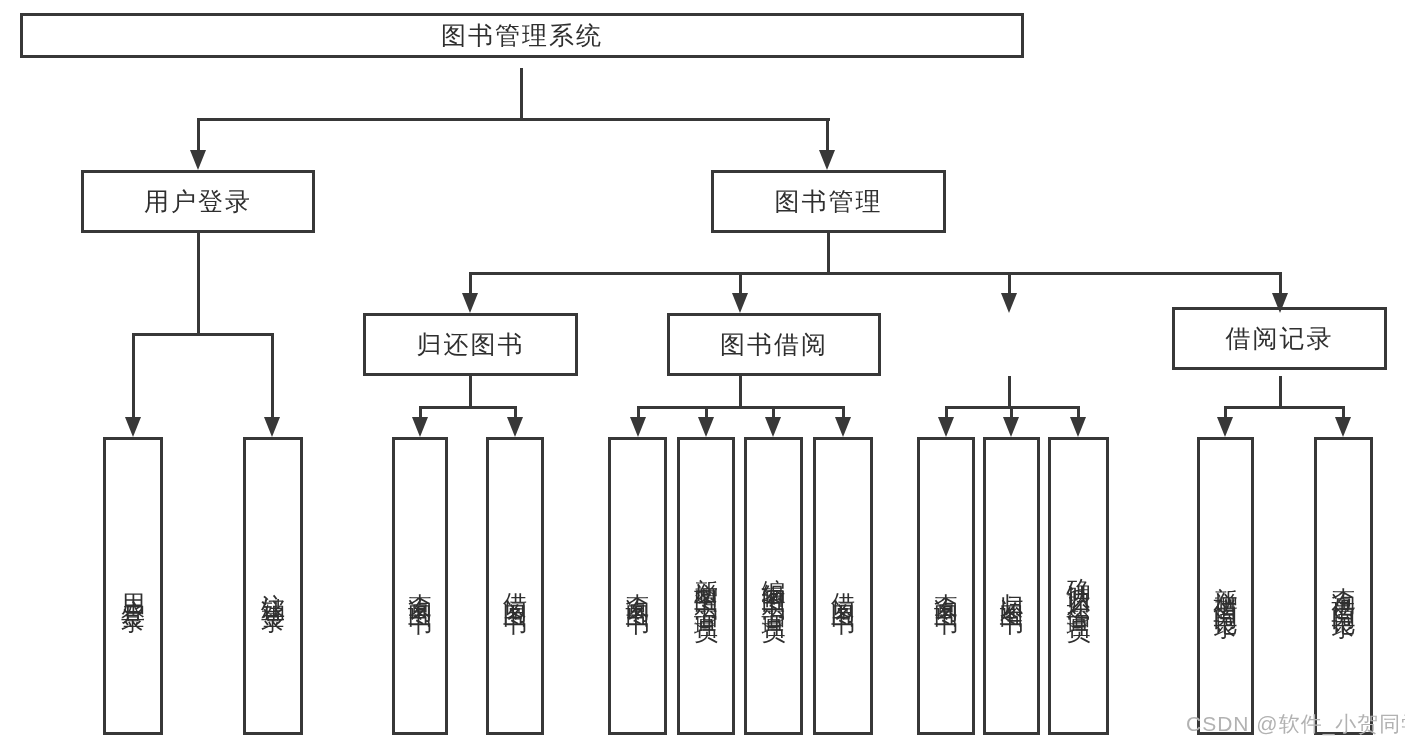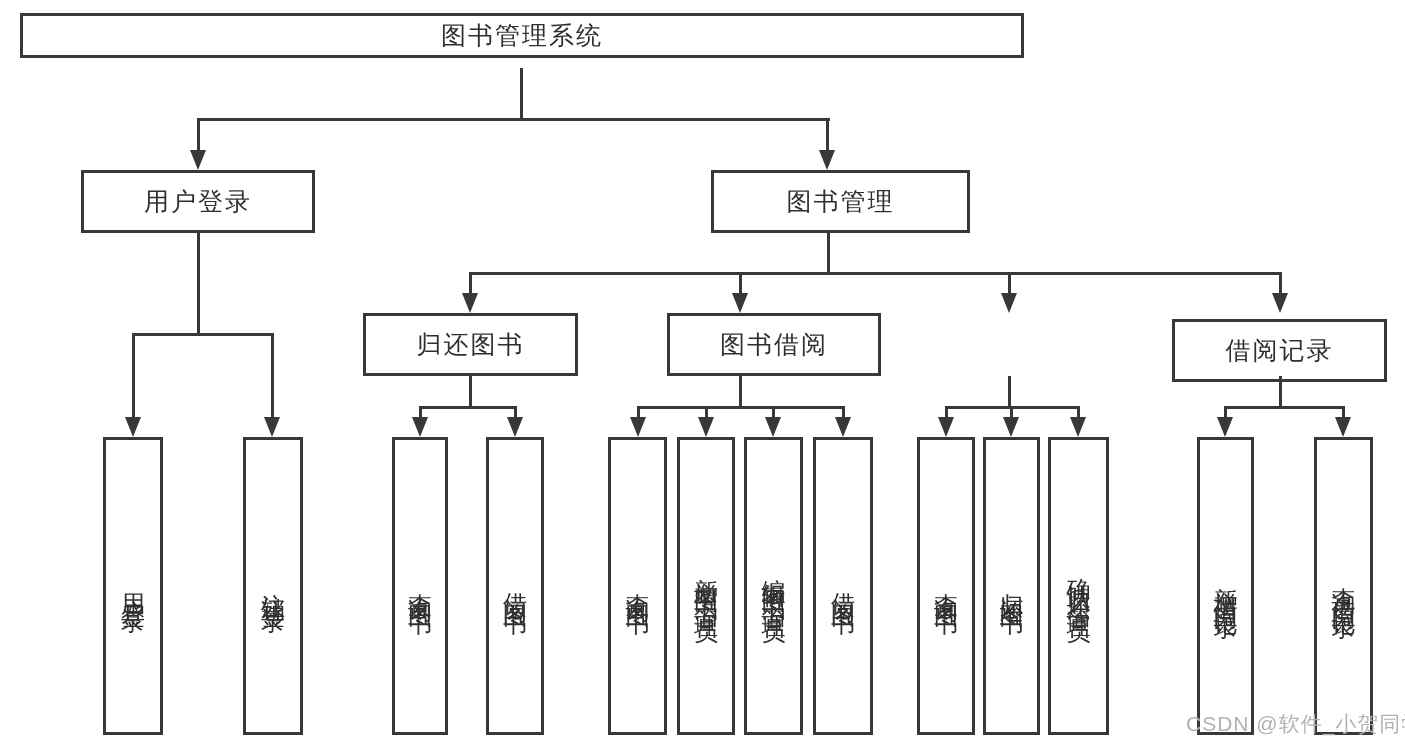--- a/index.html
+++ b/index.html
@@ -54,28 +54,28 @@
 </style>
 </head>
 <body>
 
 <div class="canvas">
 
   <div class="box" style="left:20px; top:13px; width:1004px; height:45px;">图书管理系统</div>
 
   <div class="box" style="left:81px; top:170px; width:234px; height:63px;">用户登录</div>
 
-  <div class="box" style="left:711px; top:170px; width:259px; height:63px;">图书管理</div>
+  <div class="box" style="left:711px; top:170px; width:235px; height:63px;">图书管理</div>
 
   <div class="box" style="left:363px; top:313px; width:215px; height:63px;">归还图书</div>
 
   <div class="box" style="left:667px; top:313px; width:214px; height:63px;">图书借阅</div>
 
 
-  <div class="box" style="left:1172px; top:319px; width:215px; height:63px;">借阅记录</div>
+  <div class="box" style="left:1172px; top:307px; width:215px; height:63px;">借阅记录</div>
 
   <div class="box v" style="left:103px; top:437px; width:60px; height:298px;">用户登录</div>
   <div class="box v" style="left:243px; top:437px; width:60px; height:298px;">注销登录</div>
 
   <div class="box v" style="left:392px; top:437px; width:56px; height:298px;">查询图书</div>
   <div class="box v" style="left:486px; top:437px; width:58px; height:298px;">借阅图书</div>
 
   <div class="box v" style="left:608px; top:437px; width:59px; height:298px;">查询图书</div>
   <div class="box v" style="left:677px; top:437px; width:58px; height:298px;">新增图书（管理员）</div>
   <div class="box v" style="left:744px; top:437px; width:59px; height:298px;">编辑图书（管理员）</div>

